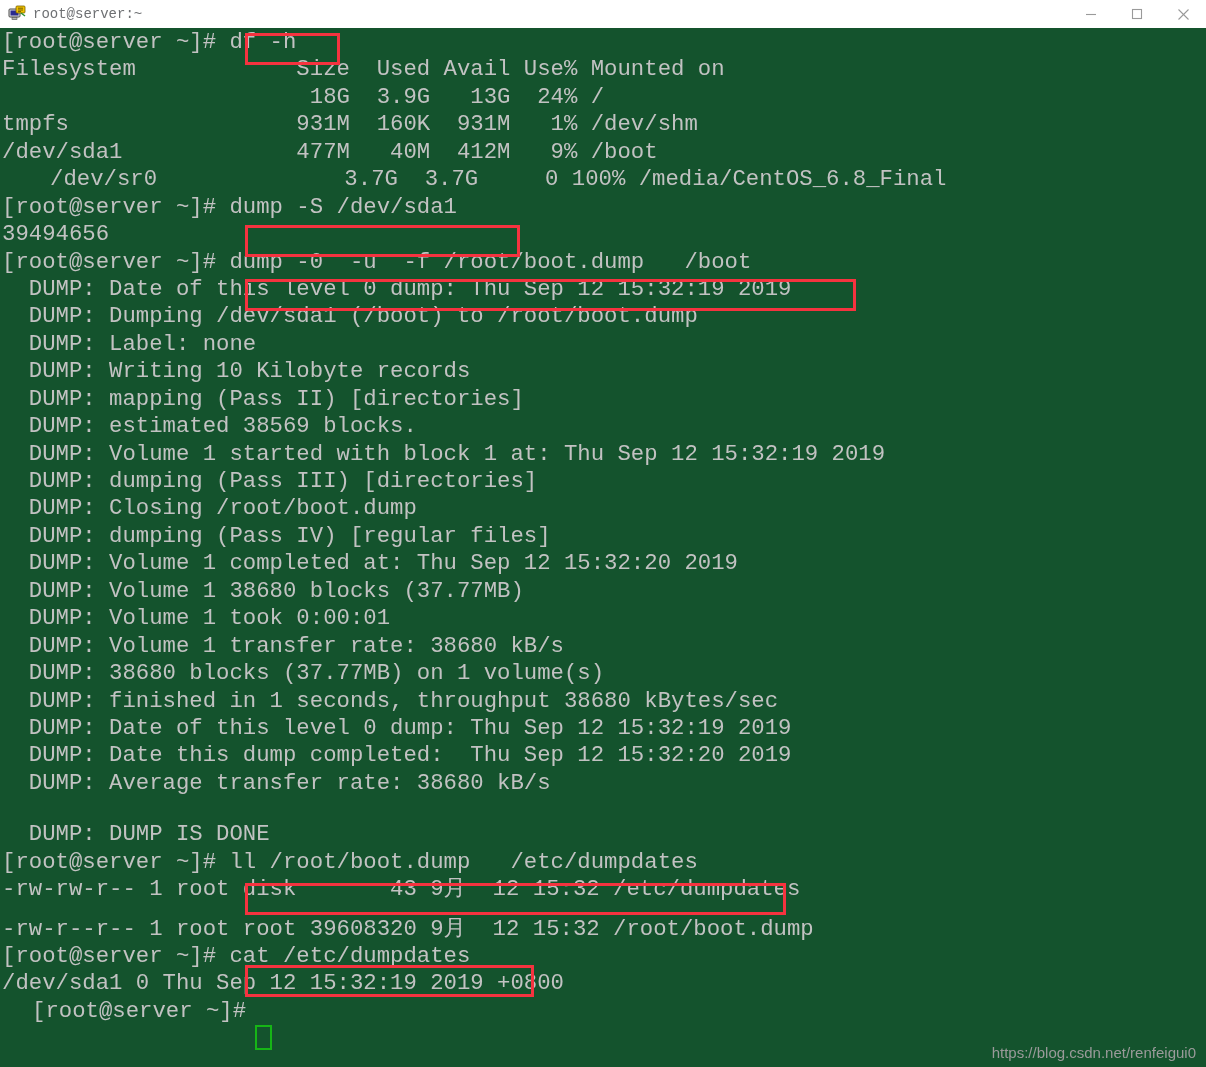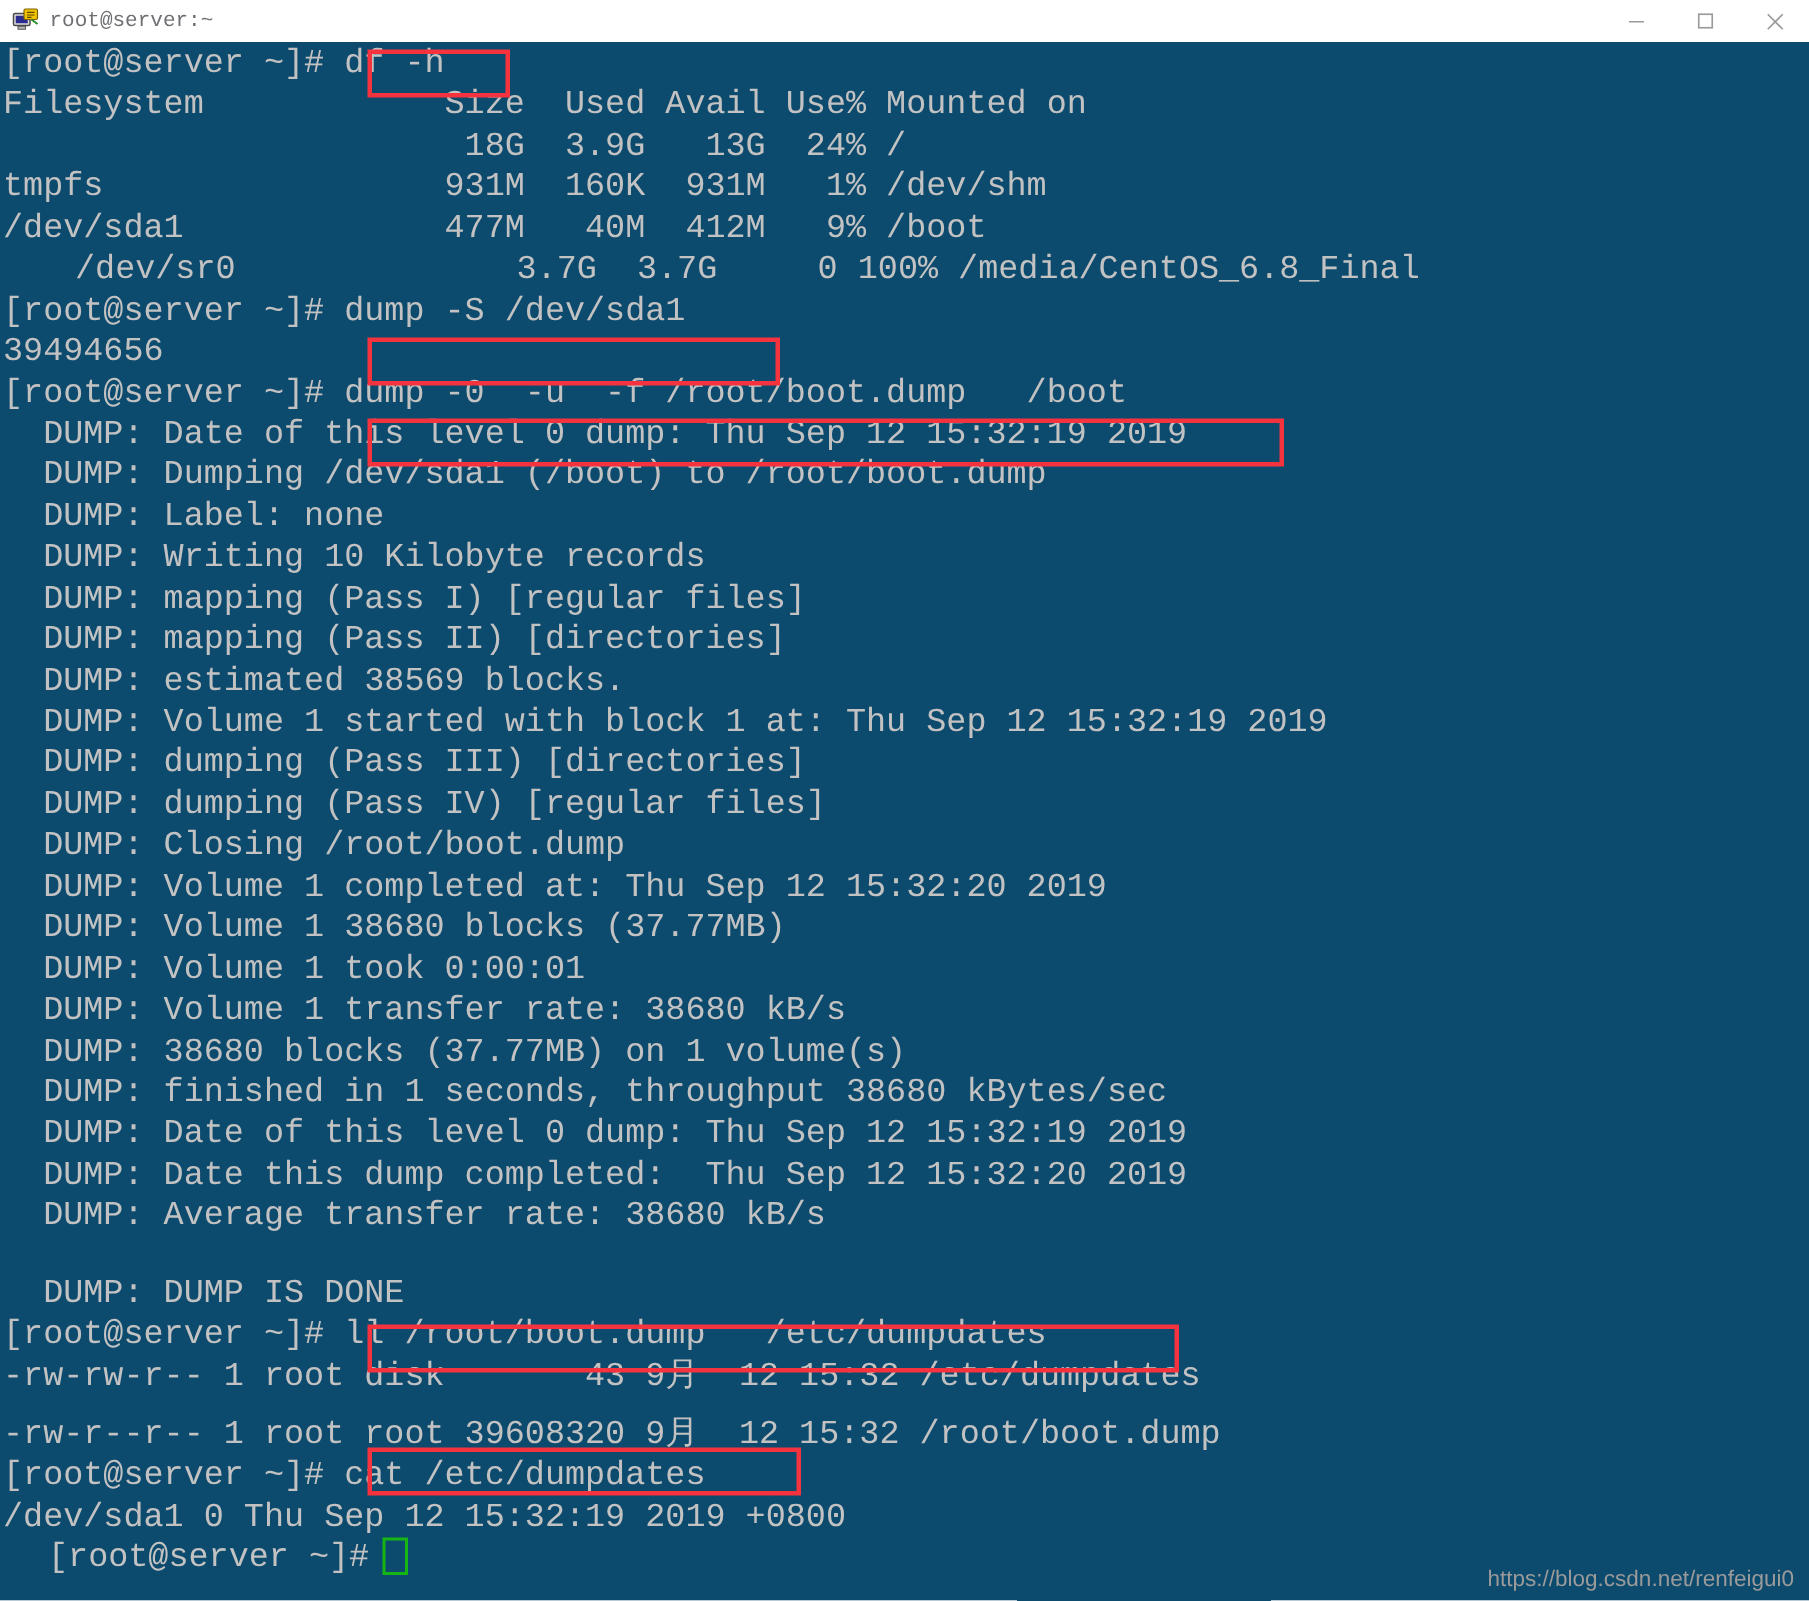--- a/index.html
+++ b/index.html
@@ -141,42 +141,41 @@
         </svg>
     </div>
     <div class="winbtn">
       <svg width="13" height="13" viewBox="0 0 13 13">
           <line x1="1.5" y1="1.5" x2="11.5" y2="11.5" stroke="#9a9a9a" stroke-width="1.1"></line>
           <line x1="11.5" y1="1.5" x2="1.5" y2="11.5" stroke="#9a9a9a" stroke-width="1.1"></line>
         </svg>
     </div>
   </div>
 
-  <div id="terminal" style="background: #0c4a6e;">
+  <div id="terminal" style="background: #14532d;">
     <div id="screen">
         <div class="line" style="color: rgb(194, 194, 194);">[root@server ~]# df -h</div>
         <div class="line" style="color: rgb(194, 194, 194);">Filesystem            Size  Used Avail Use% Mounted on</div>
         <div class="line" style="color: rgb(194, 194, 194);">                       18G  3.9G   13G  24% /</div>
         <div class="line" style="color: rgb(194, 194, 194);">tmpfs                 931M  160K  931M   1% /dev/shm</div>
         <div class="line" style="color: rgb(194, 194, 194);">/dev/sda1             477M   40M  412M   9% /boot</div>
         <div class="line" style="color: rgb(194, 194, 194); margin-left: 48px;">/dev/sr0              3.7G  3.7G     0 100% /media/CentOS_6.8_Final</div>
         <div class="line" style="color: rgb(194, 194, 194);">[root@server ~]# dump -S /dev/sda1</div>
         <div class="line" style="color: rgb(194, 194, 194);">39494656</div>
         <div class="line" style="color: rgb(194, 194, 194);">[root@server ~]# dump -0  -u  -f /root/boot.dump   /boot</div>
         <div class="line" style="color: rgb(194, 194, 194);">  DUMP: Date of this level 0 dump: Thu Sep 12 15:32:19 2019</div>
         <div class="line" style="color: rgb(194, 194, 194);">  DUMP: Dumping /dev/sda1 (/boot) to /root/boot.dump</div>
         <div class="line" style="color: rgb(194, 194, 194);">  DUMP: Label: none</div>
         <div class="line" style="color: rgb(194, 194, 194);">  DUMP: Writing 10 Kilobyte records</div>
-        <div class="line" style="color: rgb(194, 194, 194);">  DUMP: mapping (Pass I) [regular files]</div>
         <div class="line" style="color: rgb(194, 194, 194);">  DUMP: mapping (Pass II) [directories]</div>
         <div class="line" style="color: rgb(194, 194, 194);">  DUMP: estimated 38569 blocks.</div>
         <div class="line" style="color: rgb(194, 194, 194);">  DUMP: Volume 1 started with block 1 at: Thu Sep 12 15:32:19 2019</div>
         <div class="line" style="color: rgb(194, 194, 194);">  DUMP: dumping (Pass III) [directories]</div>
+        <div class="line" style="color: rgb(194, 194, 194);">  DUMP: Closing /root/boot.dump</div>
         <div class="line" style="color: rgb(194, 194, 194);">  DUMP: dumping (Pass IV) [regular files]</div>
-        <div class="line" style="color: rgb(194, 194, 194);">  DUMP: Closing /root/boot.dump</div>
         <div class="line" style="color: rgb(194, 194, 194);">  DUMP: Volume 1 completed at: Thu Sep 12 15:32:20 2019</div>
         <div class="line" style="color: rgb(194, 194, 194);">  DUMP: Volume 1 38680 blocks (37.77MB)</div>
         <div class="line" style="color: rgb(194, 194, 194);">  DUMP: Volume 1 took 0:00:01</div>
         <div class="line" style="color: rgb(194, 194, 194);">  DUMP: Volume 1 transfer rate: 38680 kB/s</div>
         <div class="line" style="color: rgb(194, 194, 194);">  DUMP: 38680 blocks (37.77MB) on 1 volume(s)</div>
         <div class="line" style="color: rgb(194, 194, 194);">  DUMP: finished in 1 seconds, throughput 38680 kBytes/sec</div>
         <div class="line" style="color: rgb(194, 194, 194);">  DUMP: Date of this level 0 dump: Thu Sep 12 15:32:19 2019</div>
         <div class="line" style="color: rgb(194, 194, 194);">  DUMP: Date this dump completed:  Thu Sep 12 15:32:20 2019</div>
         <div class="line" style="color: rgb(194, 194, 194);">  DUMP: Average transfer rate: 38680 kB/s</div>
         <div class="line" style="color: rgb(194, 194, 194); margin-top: 24px;">  DUMP: DUMP IS DONE</div>

